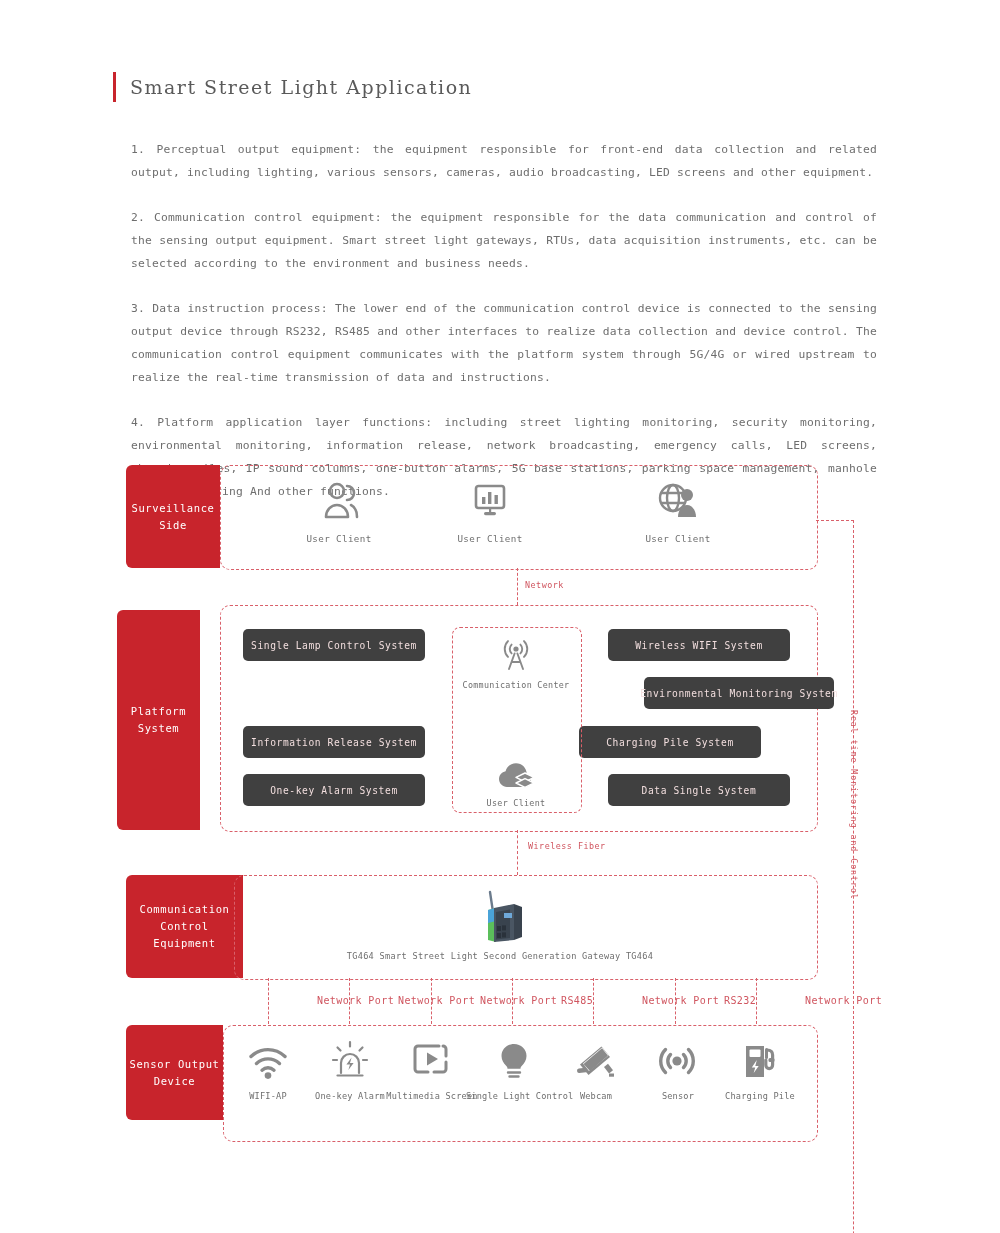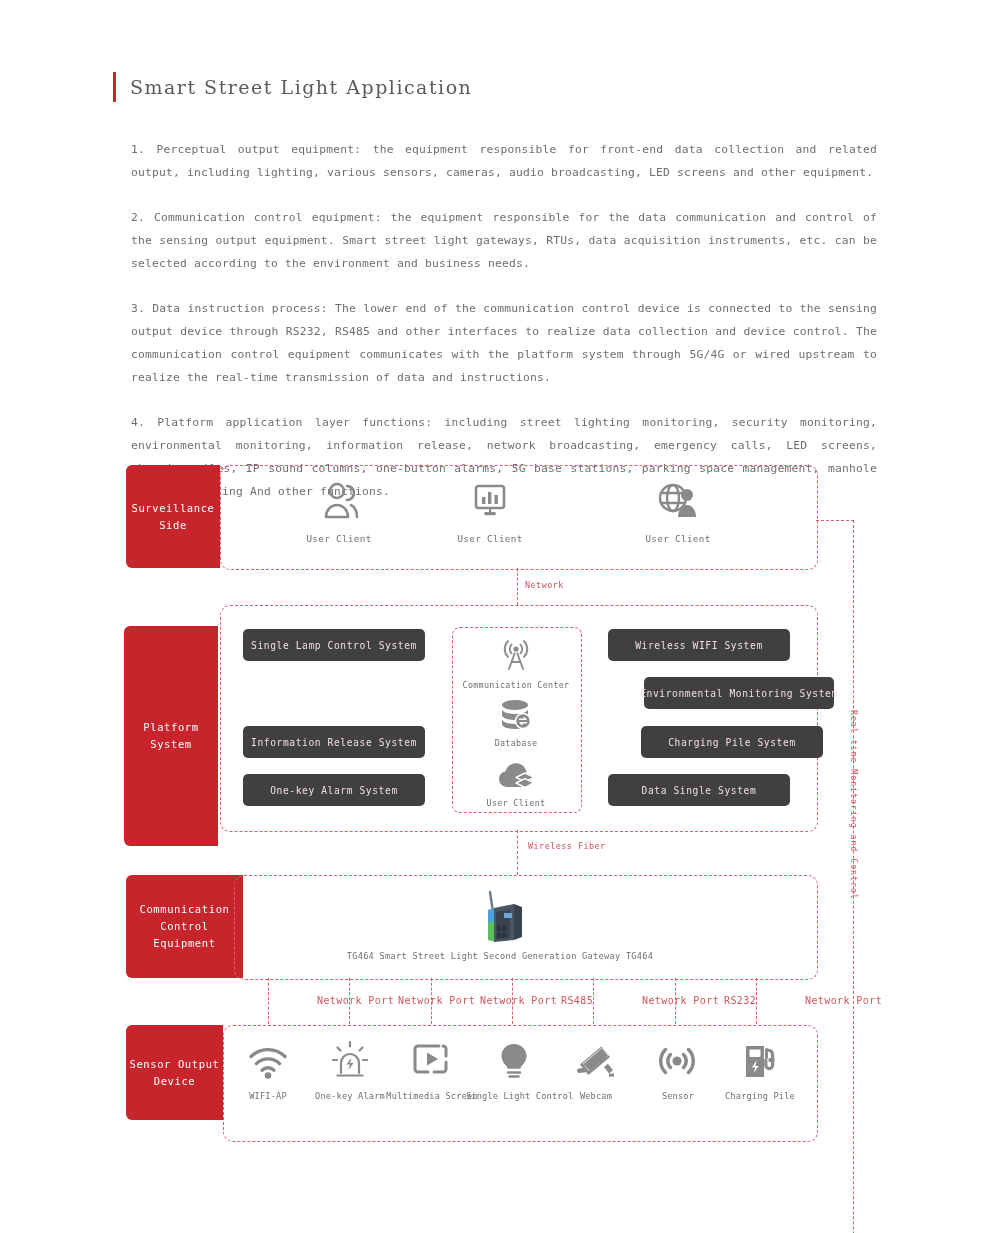--- a/index.html
+++ b/index.html
@@ -36,21 +36,21 @@
   .client{position:absolute;text-align:center;width:120px;}
   .client .ico{height:44px;display:flex;align-items:flex-end;justify-content:center;}
   .client .cap{font-size:9.2px;color:#6e6e6e;margin-top:12px;letter-spacing:0.4px;}
 
   
   .vline{position:absolute;border-left:1.4px dashed #d9606a;}
   .hline{position:absolute;border-top:1.4px dashed #d9606a;}
   .conn-label{position:absolute;font-size:8.4px;color:#d0555f;letter-spacing:0.5px;white-space:nowrap;}
 
   
-  #plat-label{left:124px;top:155px;width:94px;height:220px;border-radius:6px 0 0 6px;margin-top:16px;}
+  #plat-label{left:117px;top:155px;width:83px;height:220px;border-radius:6px 0 0 6px;}
   #plat-box{left:220px;top:150px;width:596px;height:225px;}
   .pill{position:absolute;background:#404040;color:#f2dede;border-radius:5px;
     display:flex;align-items:center;justify-content:center;
     font-size:9.6px;letter-spacing:0.6px;height:32px;white-space:nowrap;}
   #center-box{position:absolute;left:452px;top:172px;width:128px;height:184px;
     border:1.4px dashed #d9606a;border-radius:8px;}
   .centeritem{position:absolute;width:128px;text-align:center;}
   .centeritem .ico{height:40px;display:flex;align-items:flex-end;justify-content:center;}
   .centeritem .cap{font-size:8.4px;color:#6e6e6e;margin-top:5px;letter-spacing:0.3px;}
 
@@ -169,56 +169,39 @@
       </div>
     </div>
     <div class="dashbox" id="plat-box"></div>
 
     <div class="pill" style="left:243px;top:174px;width:182px;">Single Lamp Control System</div>
     <div class="pill" style="left:243px;top:271px;width:182px;">Information Release System</div>
     <div class="pill" style="left:243px;top:319px;width:182px;">One-key Alarm System</div>
 
     <div class="pill" style="left:608px;top:174px;width:182px;">Wireless WIFI System</div>
     <div class="pill" style="left:644px;top:222px;width:190px;">Environmental Monitoring System</div>
-    <div class="pill" style="left:641px;top:271px;width:182px;">Charging Pile System</div>
+    <div class="pill" style="left:579px;top:271px;width:182px;">Charging Pile System</div>
     <div class="pill" style="left:608px;top:319px;width:182px;">Data Single System</div>
 
     <div id="center-box"></div>
 
     <div class="centeritem" style="left:452px;top:180px;">
       <div class="ico">
         <svg width="38" height="38" viewBox="0 0 38 38">
           <g fill="none" stroke="#8a8a8a" stroke-width="1.9" stroke-linecap="round">
             <circle cx="19" cy="12" r="2.6" fill="#8a8a8a" stroke="none"></circle>
             <path d="M14.6 16.4a6.2 6.2 0 010-8.8M23.4 7.6a6.2 6.2 0 010 8.8"></path>
             <path d="M11 19.9a11.2 11.2 0 010-15.8M27 4.1a11.2 11.2 0 010 15.8"></path>
             <path d="M17.6 16.5L12 32M20.4 16.5L26 32M14.6 25h8.8"></path>
           </g>
         </svg>
       </div>
       <div class="cap">Communication Center</div>
     </div>
 
-    <div class="centeritem" style="left:452px;top:238px;">
-      <div class="ico">
-        <svg width="40" height="36" viewBox="0 0 40 36">
-          <g fill="#8a8a8a">
-            <ellipse cx="19" cy="8" rx="13" ry="5"></ellipse>
-            <path d="M6 12v6c0 2.8 5.8 5 13 5s13-2.2 13-5v-6c0 2.8-5.8 5-13 5S6 14.8 6 12z"></path>
-            <path d="M6 22v5c0 2.8 5.8 5 13 5s13-2.2 13-5v-5c0 2.8-5.8 5-13 5S6 24.8 6 22z"></path>
-          </g>
-          <circle cx="27" cy="24" r="7.5" fill="#8a8a8a" stroke="#fff" stroke-width="1.6"></circle>
-          <g stroke="#fff" stroke-width="1.5" fill="none" stroke-linecap="round">
-            <path d="M23.5 22.3h6.4M29.9 22.3l-1.7-1.6"></path>
-            <path d="M30.5 25.7h-6.4M24.1 25.7l1.7 1.6"></path>
-          </g>
-        </svg>
-      </div>
-      <div class="cap">Database</div>
-    </div>
 
     <div class="centeritem" style="left:452px;top:298px;">
       <div class="ico">
         <svg width="42" height="34" viewBox="0 0 42 34">
           <path d="M12 28c-4.4 0-8-3.5-8-7.9 0-3.9 2.8-7.1 6.6-7.8C11.5 7.8 15.8 4.2 21 4.2c5.9 0 10.7 4.7 10.7 10.5 0 .5 0 1-.1 1.5 2.6.8 4.4 3.2 4.4 6 0 3.2-2.4 5.8-5.6 5.8z" fill="#8a8a8a"></path>
           <g fill="#8a8a8a" stroke="#fff" stroke-width="1.5" stroke-linejoin="round">
             <path d="M30 14l9 4.4-9 4.4-9-4.4z"></path>
             <path d="M30 19.6l9 4.4-9 4.4-9-4.4z"></path>
           </g>
         </svg>

